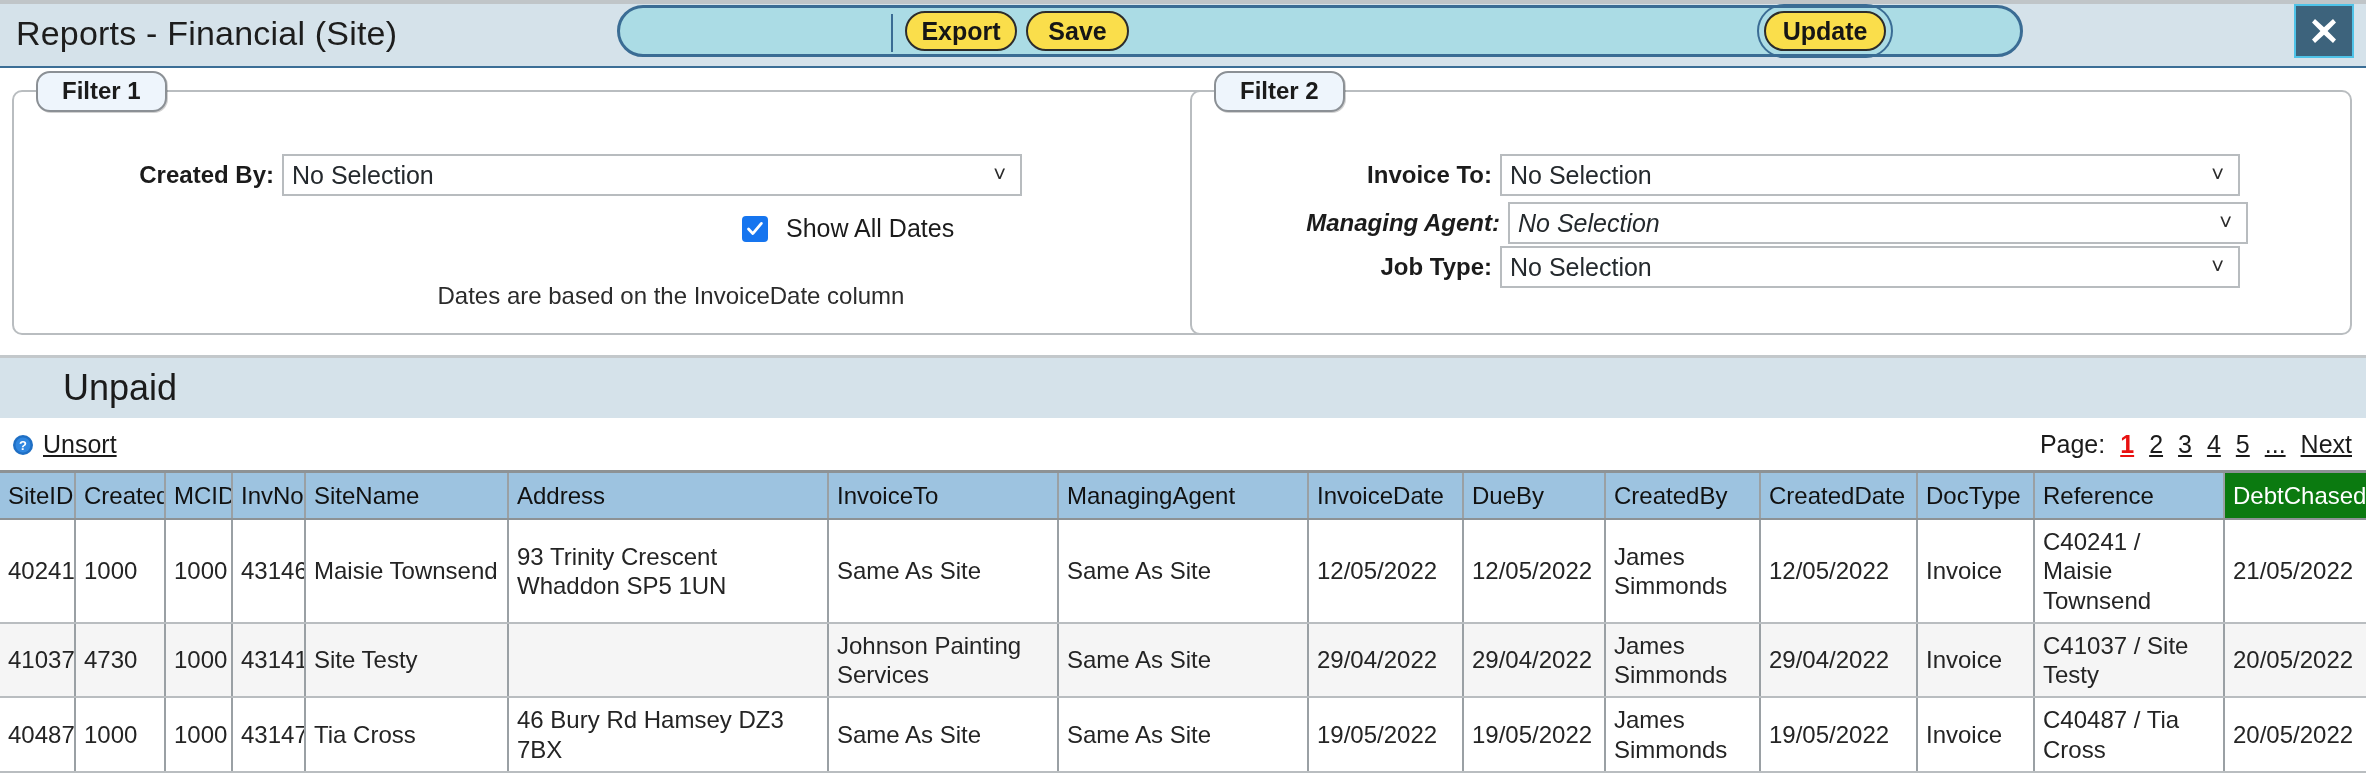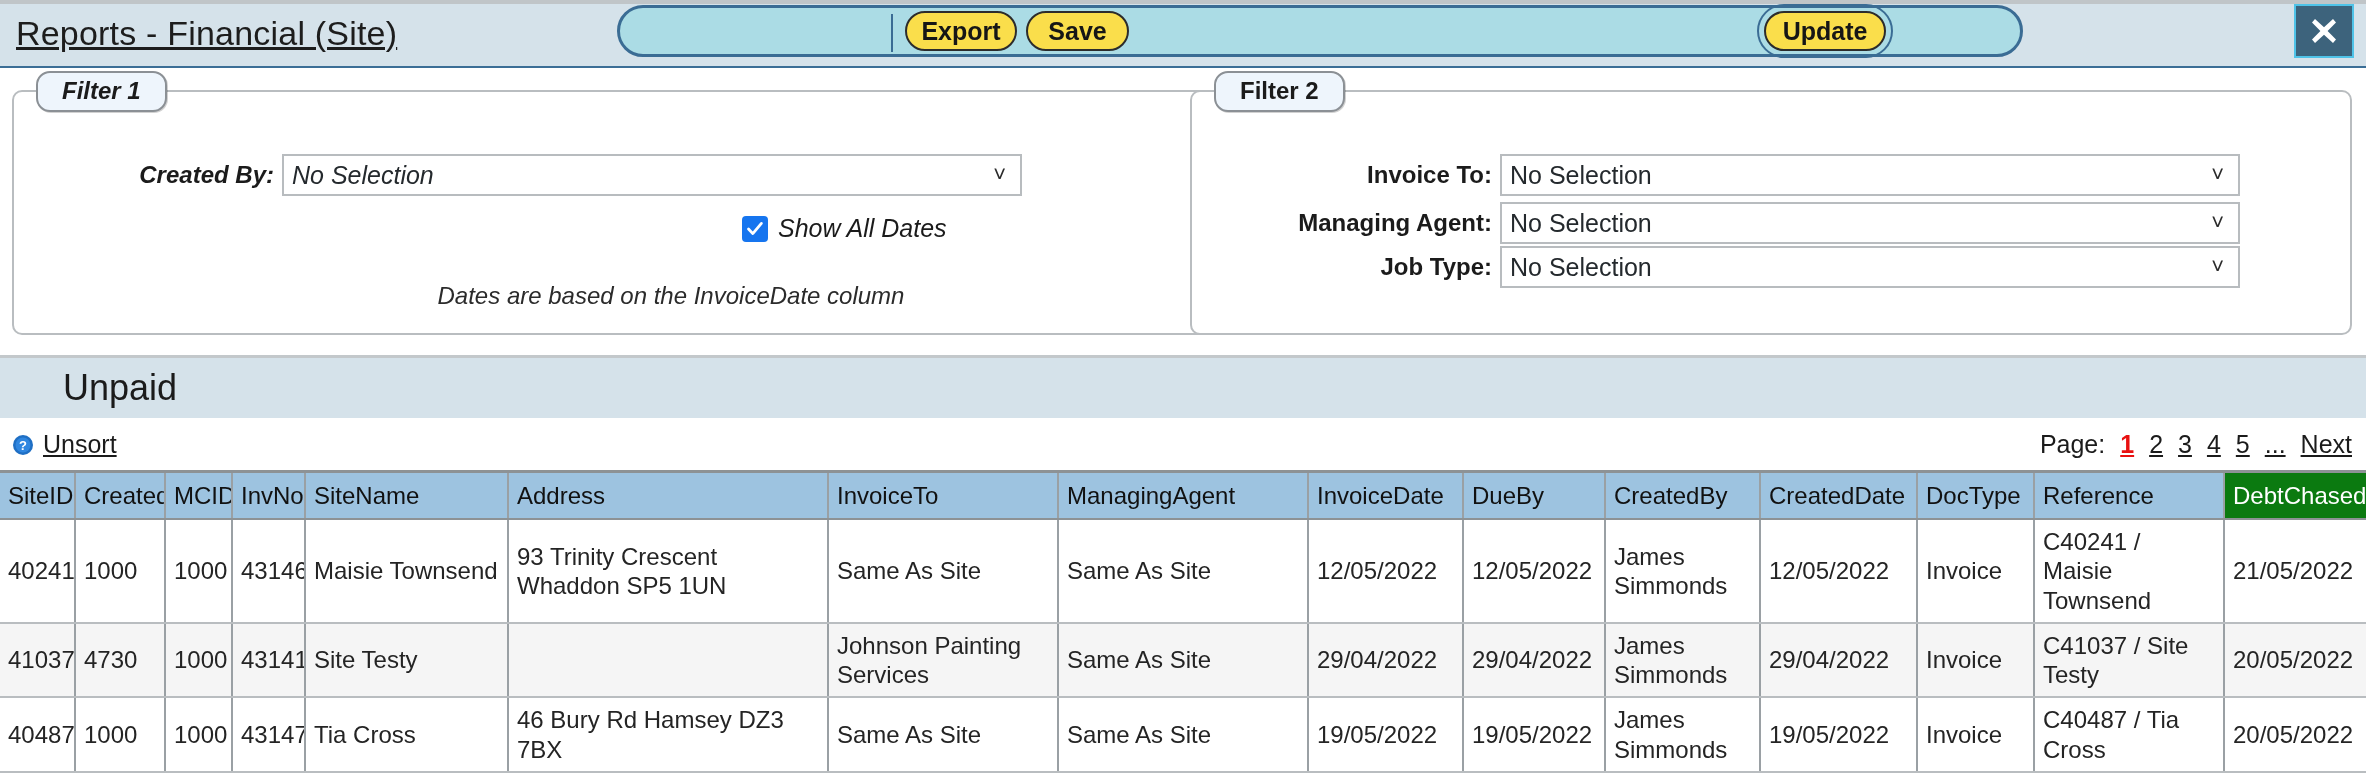--- a/index.html
+++ b/index.html
@@ -33,21 +33,20 @@
     left: 0; right: 0; top: 0;
     height: 4px;
     background: #c0c5c8;
   }
   .page-title {
     margin-left: 16px;
     font-size: 34px;
     color: #1d1d1d;
     letter-spacing: 0.2px;
     white-space: nowrap;
-    text-decoration: underline;
   }
   .toolbar-pill {
     position: absolute;
     left: 617px;
     top: 5px;
     width: 1406px;
     height: 52px;
     background: #abdce5;
     border: 3px solid #3a6c94;
     border-radius: 28px;
@@ -117,21 +116,21 @@
     box-sizing: border-box;
   }
   .fieldset {
     position: absolute;
     top: 22px;
     border: 2px solid #b9bdc0;
     border-radius: 10px;
     background: #ffffff;
     box-sizing: border-box;
   }
-  .fs1 { left: 12px; width: 1318px; height: 245px; font-style: italic; }
+  .fs1 { left: 12px; width: 1318px; height: 245px; }
   .fs2 { left: 1190px; width: 1162px; height: 245px; }
   .legend {
     position: absolute;
     top: -21px;
     left: 22px;
     background: #eef5fc;
     border: 2px solid #8b9095;
     border-radius: 14px;
     padding: 4px 24px 5px 24px;
     font-size: 24px;
@@ -178,20 +177,21 @@
   
   .f1-created { left: 100px; top: 62px; }
   .f1-created .flabel { width: 160px; }
   .f1-created .fselect { width: 740px; }
   .chk-row {
     position: absolute;
     left: 728px;
     top: 122px;
     display: flex;
     align-items: center;
+    gap: 8px;
   }
   .checkbox {
     width: 26px; height: 26px;
     background: #1675ef;
     border-radius: 4px;
     display: flex;
     align-items: center;
     justify-content: center;
     cursor: pointer;
   }
@@ -207,21 +207,21 @@
     left: 0; right: 0;
     top: 190px;
     text-align: center;
     font-size: 24px;
     color: #2b2b2b;
   }
   
   .f2row .flabel { width: 300px; }
   .f2row .fselect { width: 740px; }
   .f2-r1 { left: 0px; top: 62px; }
-  .f2-r2 { left: 0px; top: 110px; }
+  .f2-r2 { left: 8px; top: 110px; font-style: italic; }
   .f2-r3 { left: 0px; top: 154px; }
 
   
   .section-head {
     height: 62px;
     background: #d5e2ea;
     border-bottom: 2px solid #ffffff;
     display: flex;
     align-items: center;
     box-sizing: border-box;

